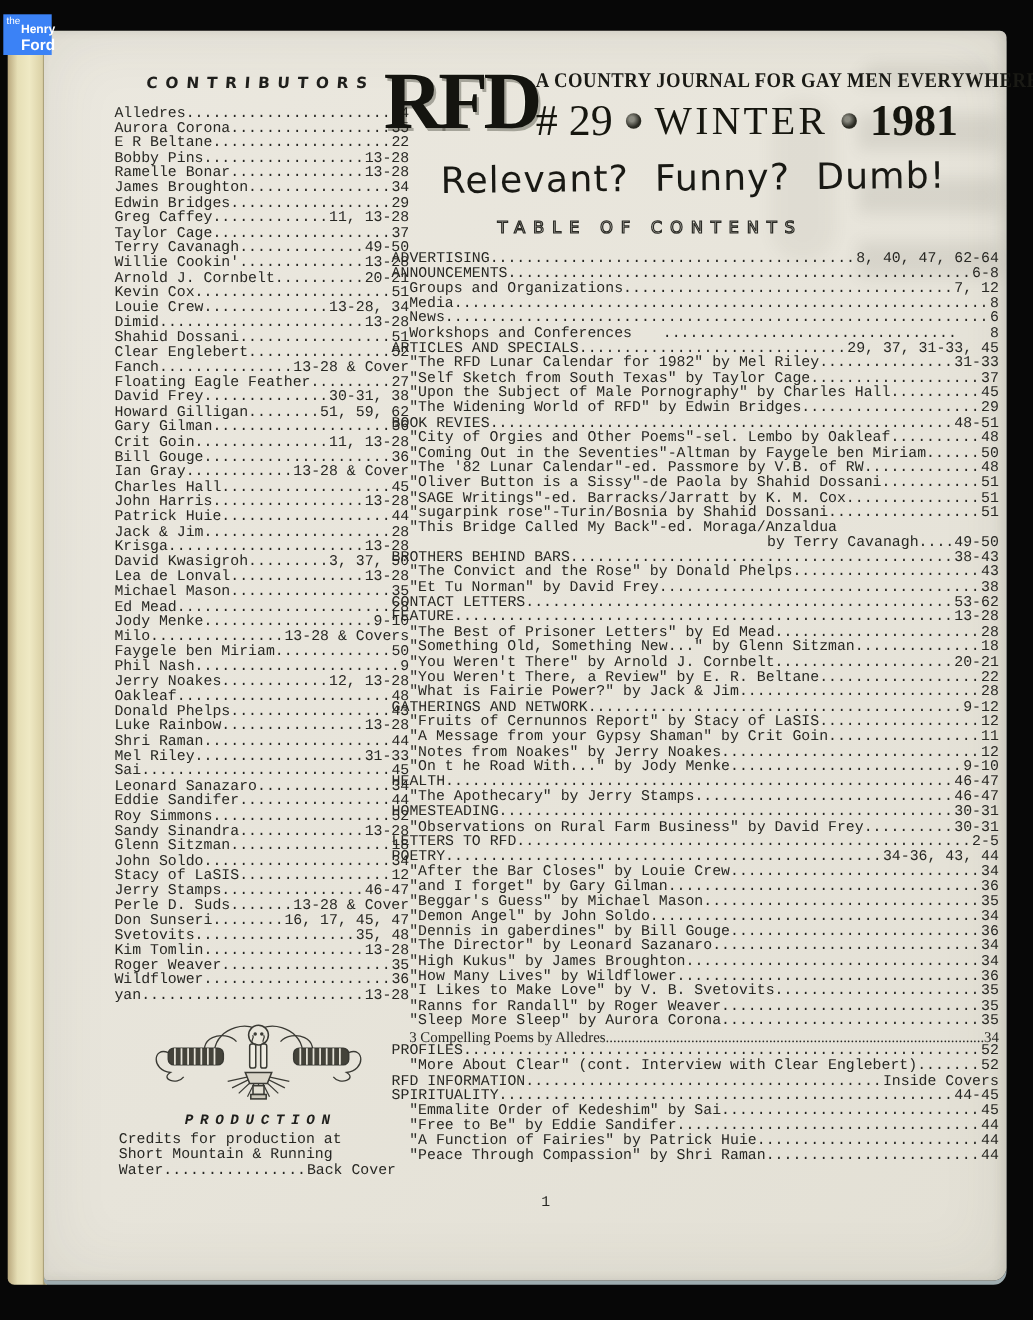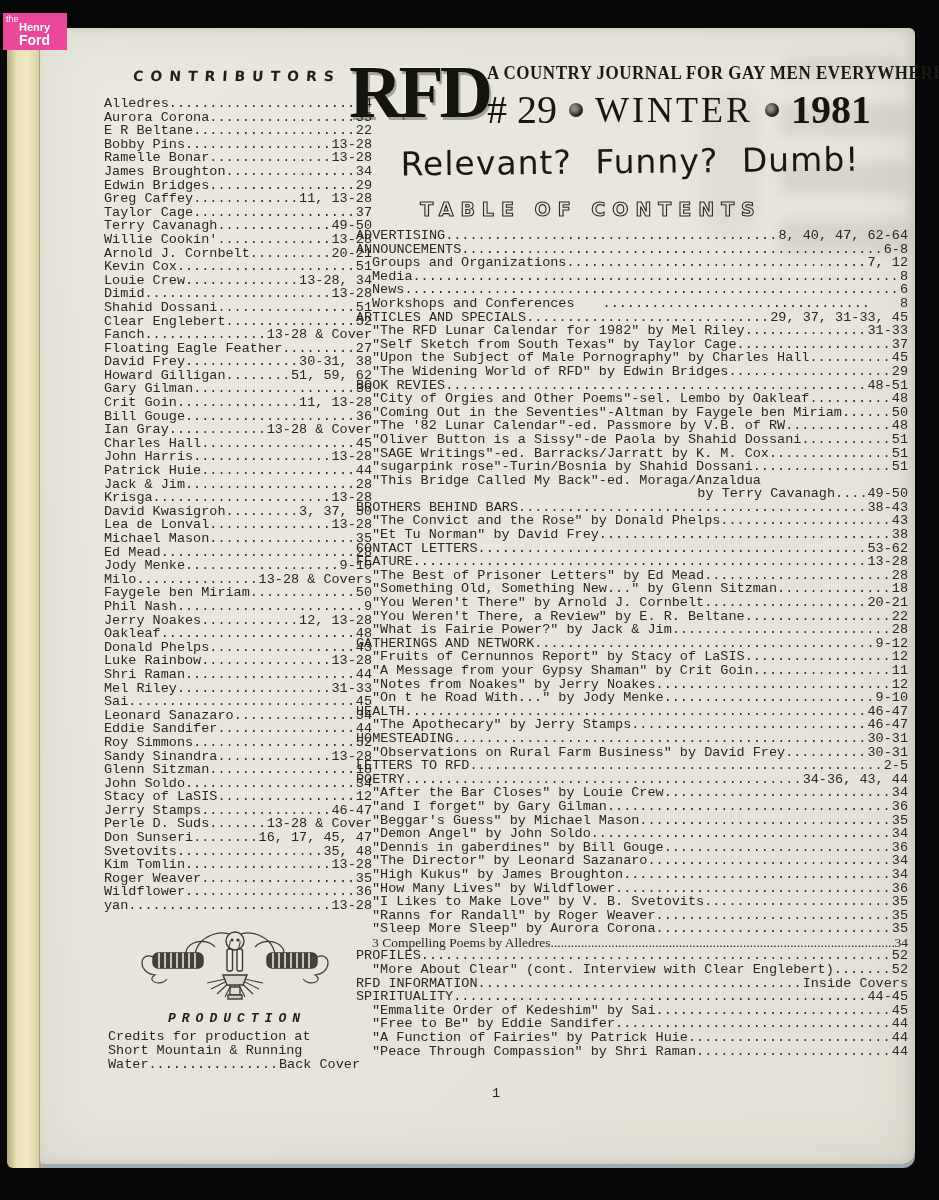--- a/index.html
+++ b/index.html
@@ -17,21 +17,21 @@
     background:linear-gradient(135deg,#ebe8df 0%,#e7e4da 55%,#e3e0d5 100%);
     border-radius:4px 6px 12px 4px;
     box-shadow:inset 0 0 60px rgba(80,75,55,.10), inset -4px 0 10px rgba(60,60,50,.12), 0 4px 0 #9fadb0;
   }
   .ghost{position:absolute;pointer-events:none;filter:blur(7px);opacity:.10;}
   .ghost.g1{left:740px;top:30px;width:130px;height:220px;
     background:repeating-linear-gradient(0deg,transparent 0 26px,#4a4a40 26px 58px);border-radius:18px;}
   .ghost.g2{left:660px;top:60px;width:60px;height:150px;background:#55503f;border-radius:30px;opacity:.05;}
 
   
-  .hf-logo{position:absolute;left:3px;top:13px;width:64px;height:37px;background:#ec4899;
+  .hf-logo{position:absolute;left:3px;top:13px;width:44px;height:37px;background:#3b82f6;
     font-family:"Liberation Sans",sans-serif;color:#fff;z-index:5;}
   .hf-the{position:absolute;left:3px;top:1px;font-size:9px;}
   .hf-henry{position:absolute;left:16px;top:8px;font-size:11px;font-weight:bold;}
   .hf-ford{position:absolute;left:16px;top:19px;font-size:14px;font-weight:bold;}
 
   
   .row{display:flex;align-items:baseline;line-height:13.6px;font-size:13.5px;color:#272723;white-space:nowrap;}
   .row .nm{flex:0 0 auto;}
   .row .leader{flex:1 1 auto;overflow:hidden;min-width:0;}
   .row .leader::before{content:"..........................................................................................................";}
@@ -67,21 +67,21 @@
   .issue-line .year{font-size:40px;font-weight:bold;}
   .orn{display:inline-block;width:14px;height:14px;border-radius:50%;
     background:radial-gradient(circle at 38% 38%, #8a8a80 0 18%, #2a2a22 60%);}
   .subtitle{
     position:absolute;left:350px;top:114px;width:480px;text-align:center;
     font-family:"DejaVu Sans",sans-serif;font-size:33px;color:#191914;
     letter-spacing:1px;word-spacing:12px;transform:rotate(-.6deg);white-space:nowrap;
   }
   .toc-head{
     position:absolute;left:276px;top:170px;width:550px;text-align:center;
-    font-family:"DejaVu Sans",sans-serif;font-size:19px;font-weight:bold;letter-spacing:7px;
+    font-family:"DejaVu Sans",sans-serif;font-size:15px;font-weight:normal;letter-spacing:7px;
     color:#2b2b26;
   }
   @supports (-webkit-text-stroke: 1px #000){
     .toc-head{color:rgba(235,232,223,.15);-webkit-text-stroke:1.1px #2b2b26;}
   }
 
   
   .toc-list{position:absolute;left:316px;top:201px;width:552px;}
 
   

